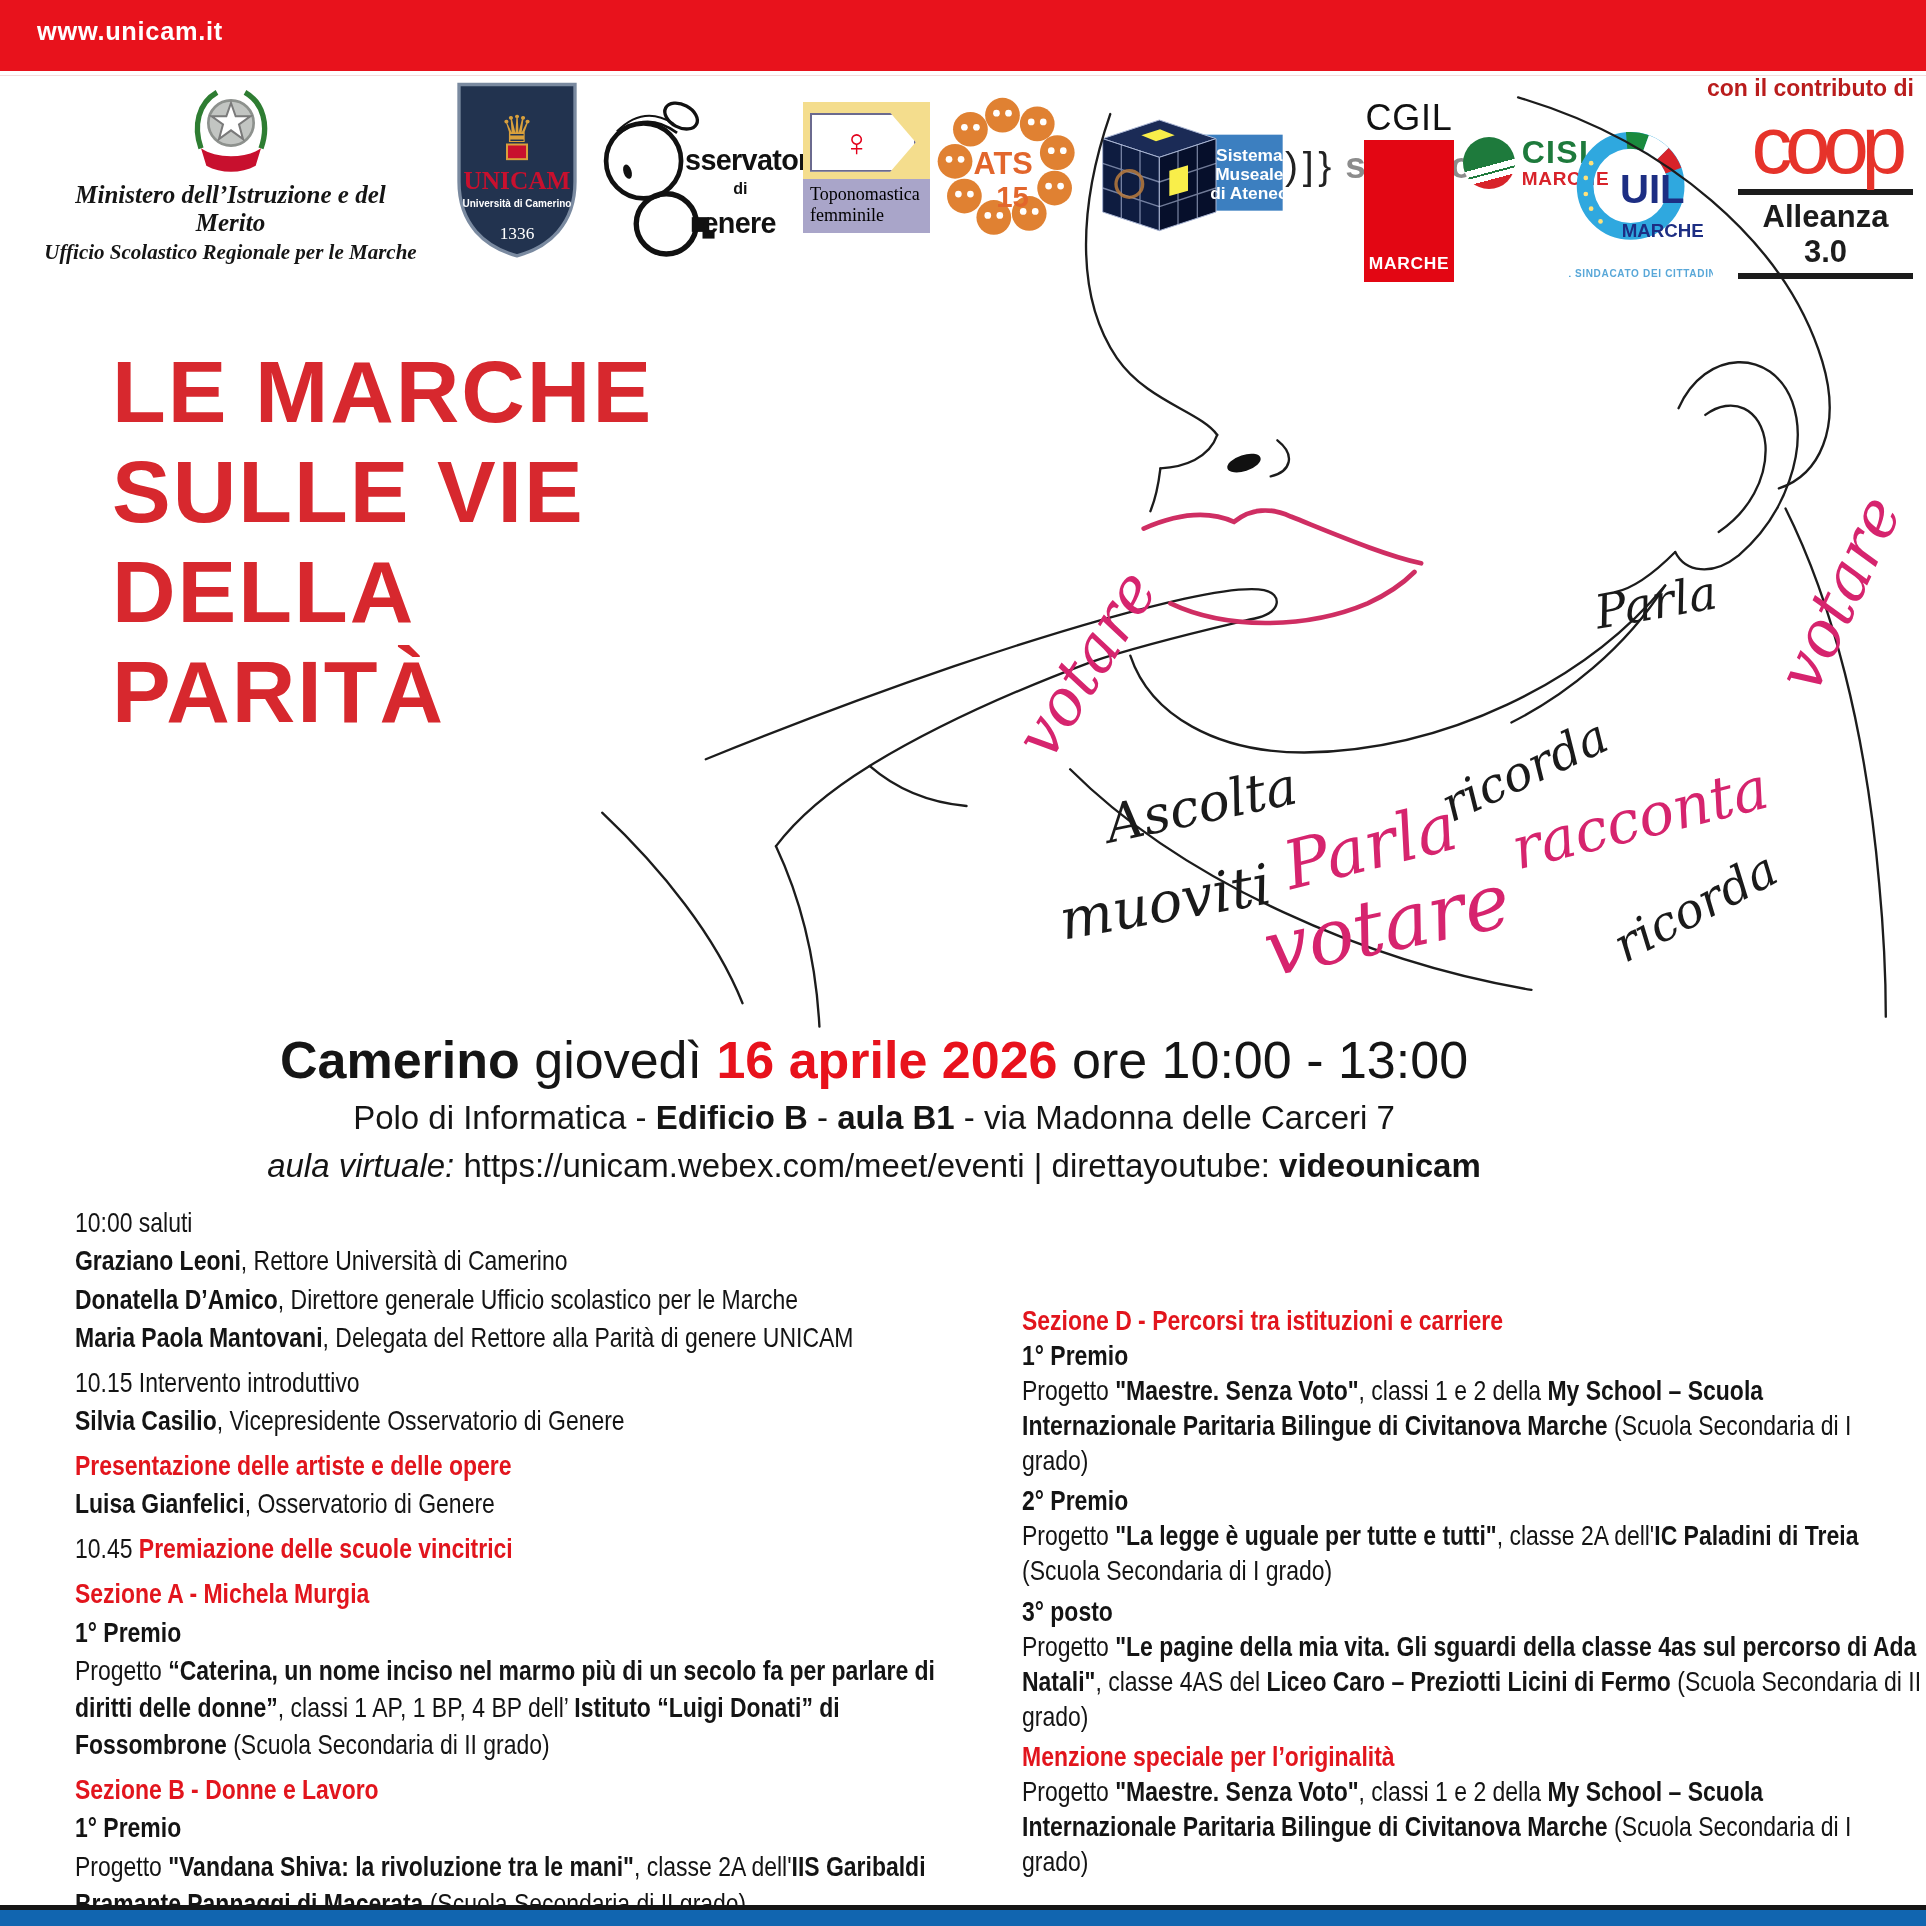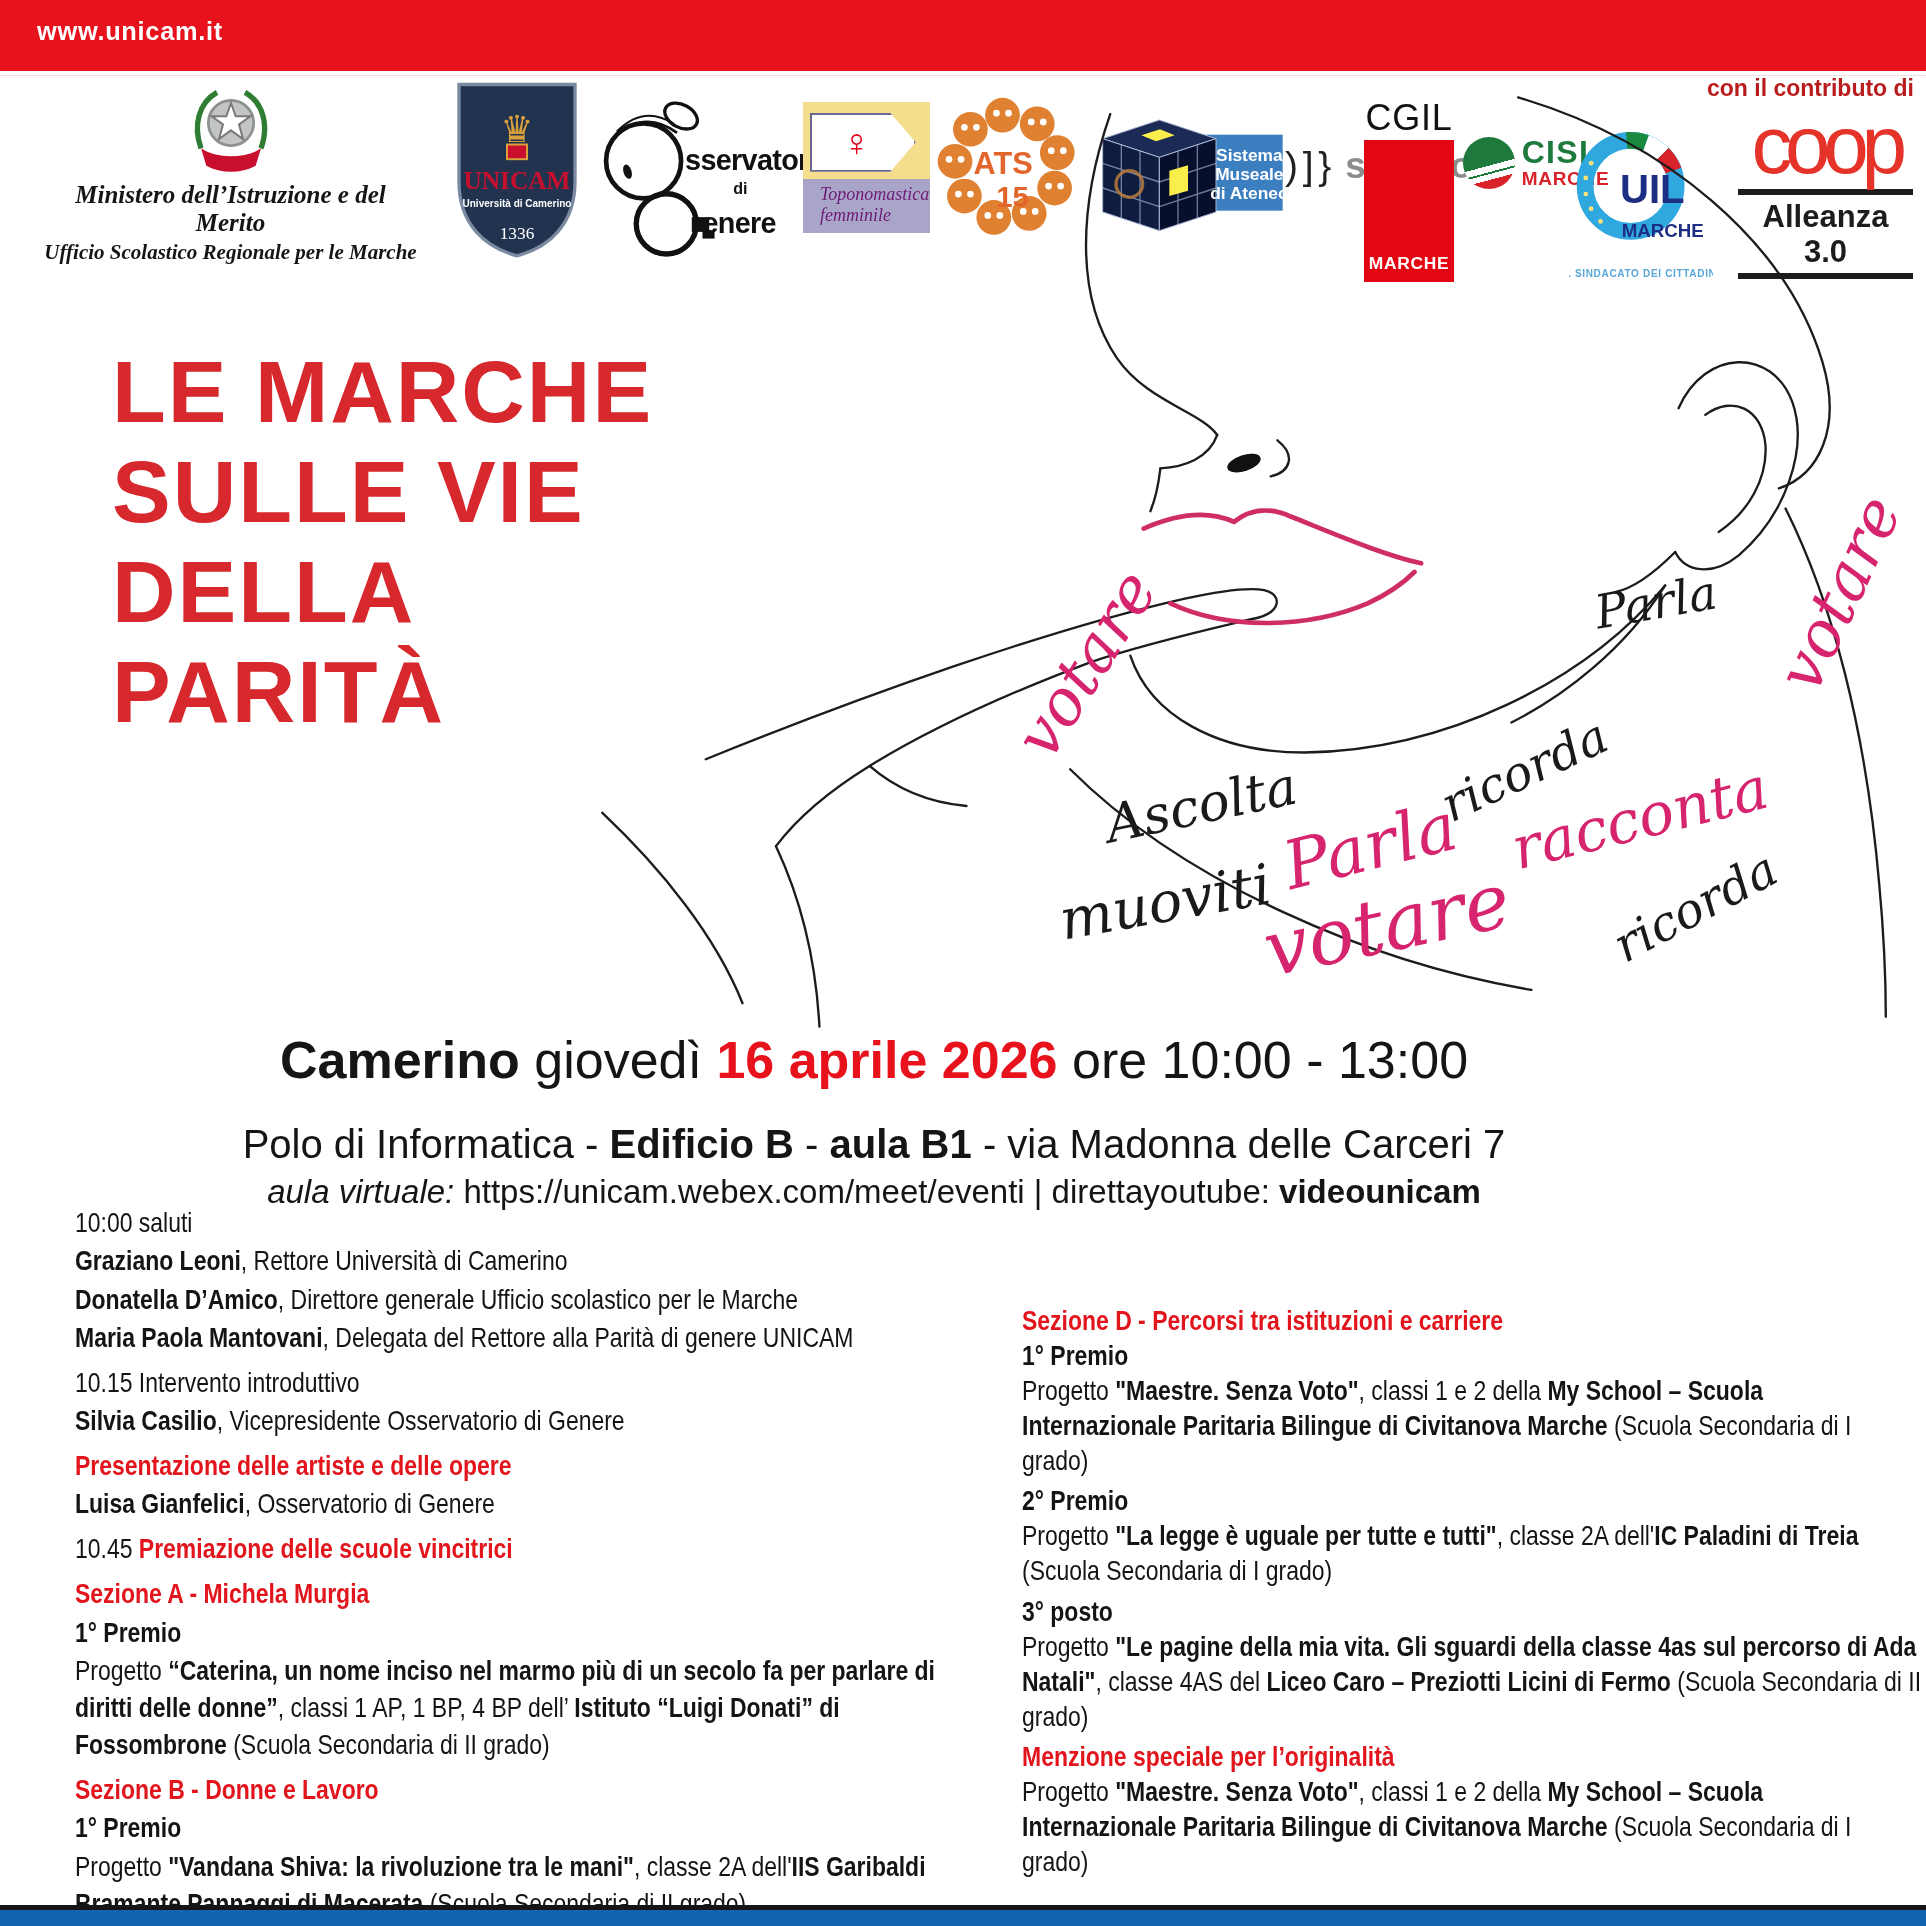--- a/index.html
+++ b/index.html
@@ -19,22 +19,22 @@
 
   .unicam{left:455px;top:80px;}
   .osservatorio{left:602px;top:98px;}
   .topf{left:803px;top:102px;width:127px;height:130px;}
   .topf-top{position:relative;width:127px;height:77px;background:var(--topf-yellow,#f4dd8d);}
   .topf-post{position:absolute;left:58px;top:0;width:12px;height:130px;background:#8d8bb0;}
   .topf-sign{position:absolute;left:6.7px;top:10.7px;width:102px;height:55px;background:#fff;border:2px solid #6b6a8e;
     clip-path:polygon(0 0,76% 0,100% 50%,76% 100%,0 100%);display:flex;align-items:center;justify-content:center;}
   .topf-sign .venus{font-size:39px;line-height:39px;font-weight:700;color:#e3001b;margin-right:12px;}
   .topf-bottom{position:relative;width:127px;height:54px;background:var(--topf-lavender,#a9a5c9);
-    font-family:"Liberation Serif",serif;font-style:italic;color:#701a75;font-size:18px;line-height:21px;
-    padding-top:5.4px;box-sizing:border-box;padding-left:17px;}
+    font-family:"Liberation Serif",serif;color:#000000;font-size:18px;line-height:21px;
+    padding-top:5.4px;box-sizing:border-box;padding-left:7px;}
   .ats{left:935px;top:95px;}
   .sistema{left:1089px;top:104px;}
   .settenove{left:1285px;top:144px;display:flex;align-items:center;}
   .settenove .glyphs{font-size:39px;font-weight:400;letter-spacing:4.7px;color:#222;}
   .settenove .name{font-size:37px;font-weight:700;color:var(--settenove-gray,#8c8c8c);margin-left:9.4px;letter-spacing:-0.7px;}
 
   .cgil{left:1364px;top:98px;width:90px;text-align:center;}
   .cgil .name{font-size:36px;font-weight:400;color:#111;letter-spacing:0.7px;line-height:39px;}
   .cgil .block{margin-top:2.7px;width:90px;height:142px;background:var(--cgil-red,#e30613);position:relative;}
   .cgil .region{position:absolute;bottom:8px;width:100%;color:#fff;font-size:17.4px;font-weight:700;letter-spacing:0.7px;}
@@ -61,21 +61,21 @@
 
   
   .illus{position:absolute;left:582px;top:94px;width:1344px;height:936px;pointer-events:none;}
   .hw{font-family:"DejaVu Serif",serif;font-style:italic;}
   .hw-pink{fill:var(--pink,#d6246e);}
   .hw-black{fill:#1a1a1a;}
 
   
   .event{position:absolute;left:0;top:1029px;width:1748px;text-align:center;}
   .ev1{font-size:52px;line-height:62px;}
-  .ev2{font-size:40px;line-height:54px;margin-top:26px;}
+  .ev2{font-size:33px;line-height:54px;}
   .ev3{font-size:33px;line-height:41px;}
   .event .b{font-weight:800;}
   .event .r{color:var(--bar-red,#e8121c);}
   .event .i{font-style:italic;}
 
   
   .col{position:absolute;transform-origin:left top;transform:scaleX(0.82);}
   .col-left{left:75px;top:1204px;width:1124px;}
   .col-right{left:1022px;top:1303px;width:1097px;}
   .para{margin:1.3px 0 0 0;font-size:28px;line-height:37px;color:#141414;}

